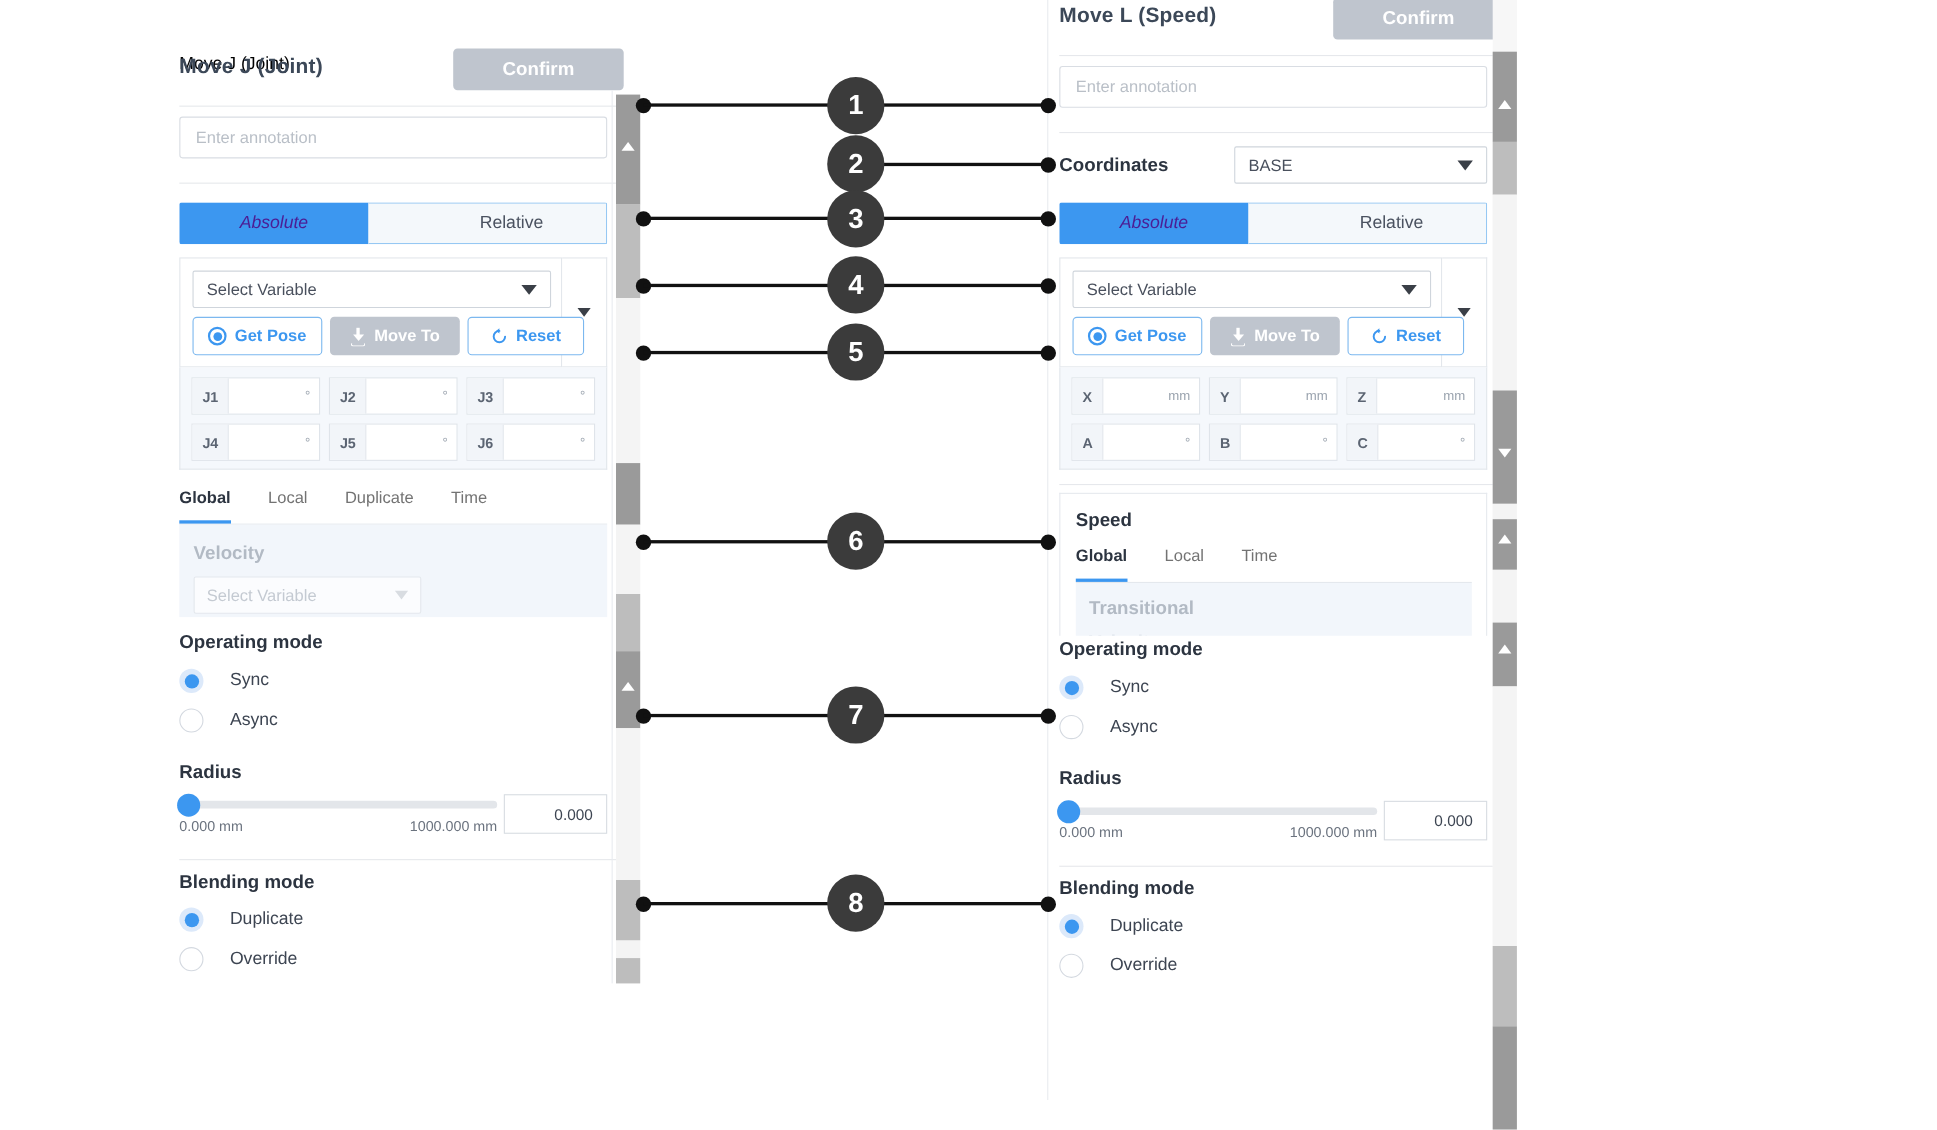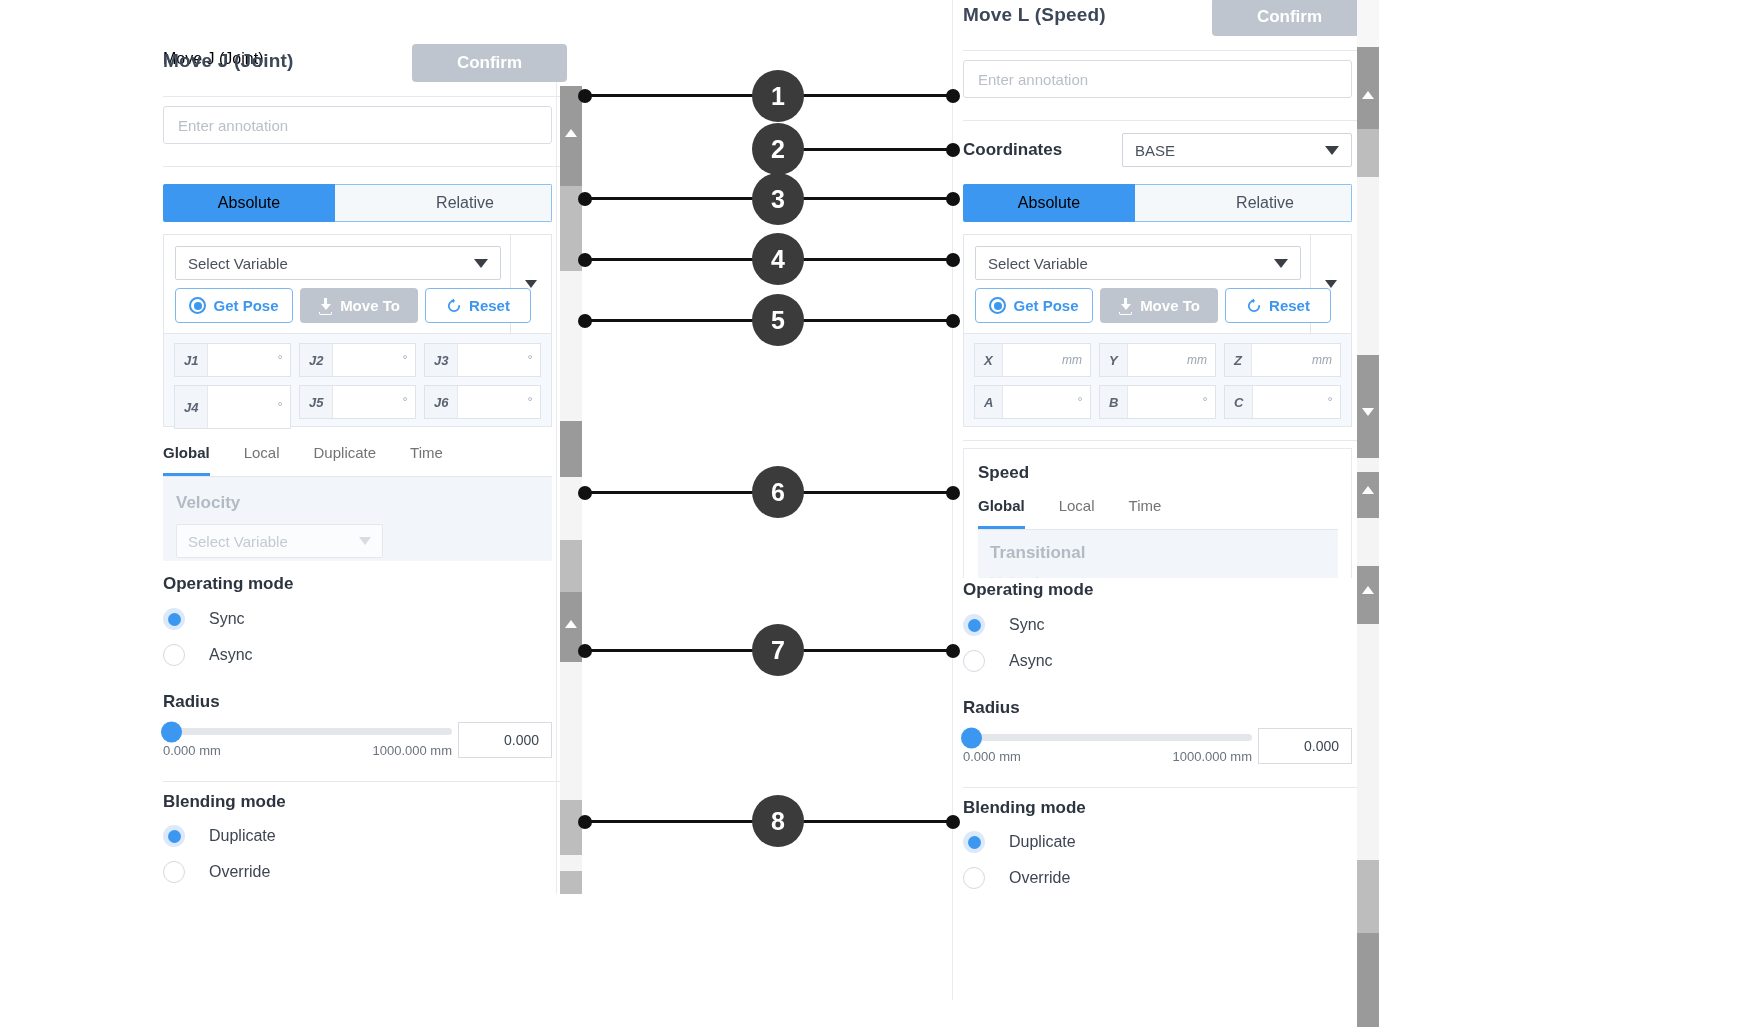--- a/index.html
+++ b/index.html
@@ -30,21 +30,21 @@
     font-family: "Liberation Sans", sans-serif;
   }
   .annot-input::placeholder { color: #b9bfc7; }
 
   
   .segmented { display: flex; width: 100%; height: 100%; border-radius: 2px; overflow: hidden; }
   .seg {
     flex: 1; display: flex; align-items: center; justify-content: center;
     font-size: 16px; cursor: pointer;
   }
-  .seg.active { background: #3c97f0; color: #000000; }
+  .seg.active { background: #3c97f0; color: #4c1d95; font-style: italic; }
   .seg.inactive { background: #f4f8fb; color: #4a5260; border: 1px solid #8cc2f2; border-left: none; padding-left: 44px; }
 
   
   .pose-box { border: 1px solid #e3e7ec; background:#fff; }
   .selvar {
     border: 1px solid #cfd5dc; background: #fff; border-radius: 2px;
     display:flex; align-items:center; justify-content: space-between;
     padding: 0 12px; font-size: 15px; color: #49505d;
   }
   .caret { width:0;height:0;border-left:7px solid transparent;border-right:7px solid transparent;
@@ -68,21 +68,21 @@
 
   .dl-ico { position: relative; width: 15px; height: 15px; }
   .dl-ico::before{ content:""; position:absolute; left:6px; top:0; width:3px;height:8px;background:#fff;}
   .dl-ico::after{ content:""; position:absolute; left:2.5px; top:6px; width:0;height:0;
                   border-left:5px solid transparent;border-right:5px solid transparent;border-top:6px solid #fff;}
   .dl-base { position:absolute; left:1px; bottom:-2px; width:13px;height:3px;border:1.5px solid #fff;border-top:none;border-radius:0 0 2px 2px;}
 
   .reset-ico { width:16px;height:16px; }
 
   
-  .fieldrow { display:flex;font-style:italic; }
+  .fieldrow { display:flex; }
   .fcell { display:flex; align-items:center; border:1px solid #dfe4ea; background:#fff; }
   .flabel { background:#f2f5f9; color:#5b6472; font-size:13px; font-weight:bold;
             height:100%; display:flex;align-items:center; padding:0 9px; border-right:1px solid #e5e9ee;}
   .funit { color:#9aa3ae; font-size:12px; padding-right:8px; margin-left:auto; }
   .fields-wrap { background:#f5f8fc; border:1px solid #e3e7ec; border-top:none; }
 
   
   .tabs { display:flex; border-bottom:1px solid #e4e8ed; }
   .tab { font-size:15px; color:#737373; padding: 0 0 9px 0; margin-right: 34px; cursor:pointer; }
   .tab.active { color:#2c3440; font-weight: bold; border-bottom: 3px solid #3c97f0; }
@@ -199,21 +199,21 @@
         <div class="fcell" style="width:119px;height:34px;">
           <span class="flabel">J2</span>
           <span class="funit">°</span>
         </div>
         <div class="fcell" style="width:119px;height:34px;">
           <span class="flabel">J3</span>
           <span class="funit">°</span>
         </div>
       </div>
       <div class="fieldrow" style="gap:8px; margin-top:8px;">
-        <div class="fcell" style="width:119px;height:44px;gap:24px;">
+        <div class="fcell" style="width:119px;height:34px;gap:24px;">
           <span class="flabel">J4</span>
           <span class="funit">°</span>
         </div>
         <div class="fcell" style="width:119px;height:34px;">
           <span class="flabel">J5</span>
           <span class="funit">°</span>
         </div>
         <div class="fcell" style="width:119px;height:34px;">
           <span class="flabel">J6</span>
           <span class="funit">°</span>

